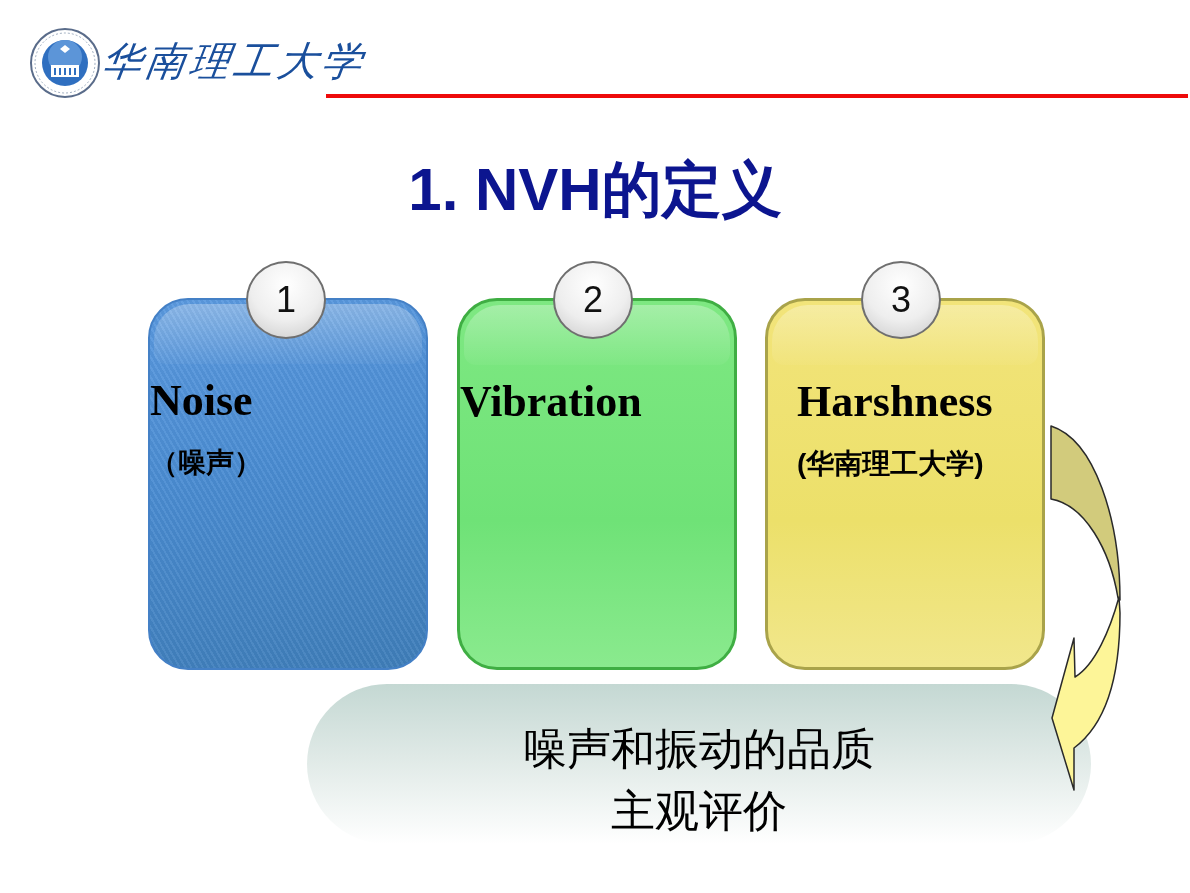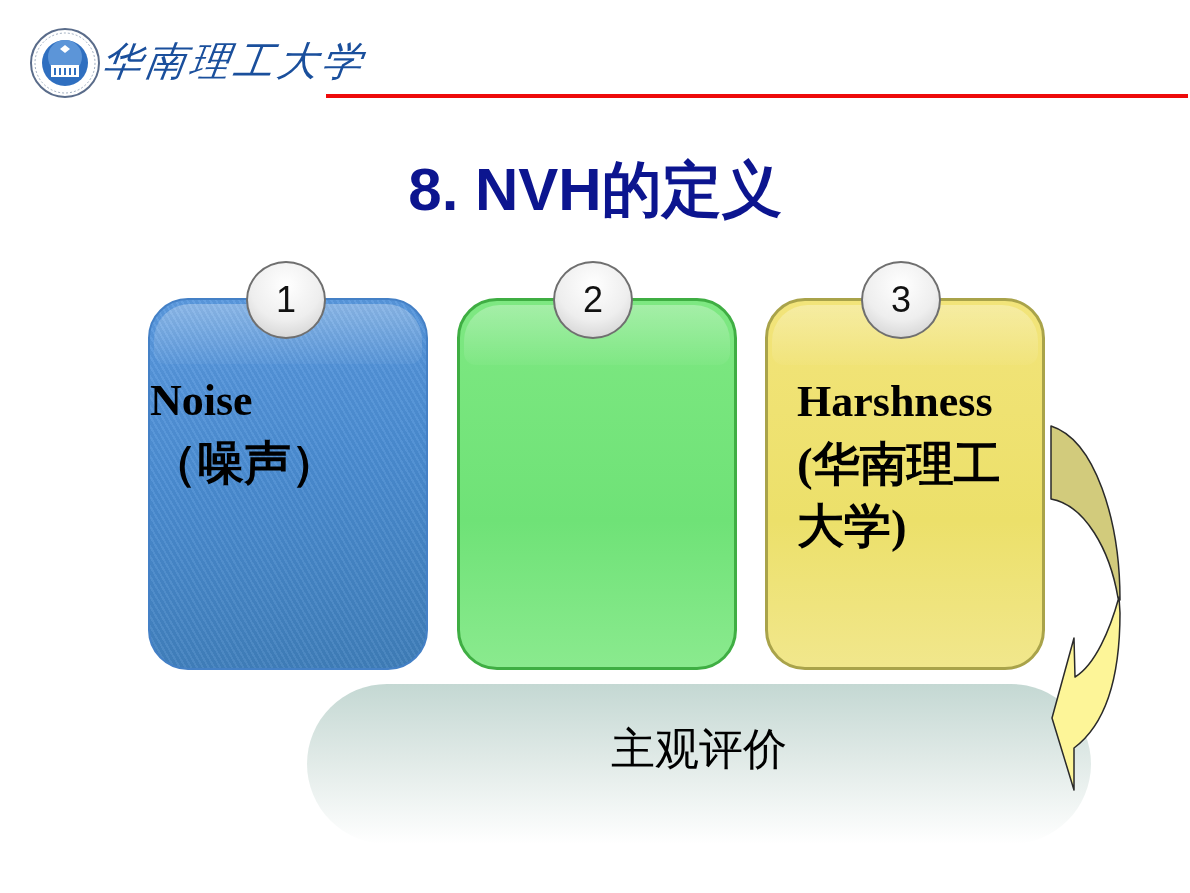--- a/index.html
+++ b/index.html
@@ -26,21 +26,21 @@
     .card.blue::after { content: ""; position: absolute; inset: 0;
                  background: repeating-linear-gradient(60deg, rgba(255,255,255,0.06) 0 2px, rgba(0,0,0,0.03) 2px 5px); }
     .card.green { left: 457px; background: linear-gradient(to bottom, #7ee882 0%, #6fe277 60%, #8aea8e 100%);
                   border: 3px solid #3fae43; }
     .card.yellow { left: 765px; background: linear-gradient(to bottom, #f2e47a 0%, #ece06a 60%, #f1e78c 100%);
                    border: 3px solid #a9a34a; }
 
     .card-text { position: absolute; left: 0; right: 0; top: 70px; text-align: left; z-index: 2;
                  font-family: "Liberation Serif", serif; font-weight: bold; color: #000;
                  font-size: 44px; line-height: 62px; }
-    .card-text .zh { font-family: Liberation Serif, serif; font-size: 47px; }
+    .card-text .zh { font-family: Liberation Sans, sans-serif; font-size: 28px; }
     .card.yellow .card-text { text-align: left; padding-left: 29px; padding-right: 6px; }
 
     .badge { position: absolute; top: 261px; width: 80px; height: 78px; border-radius: 50%;
              background: radial-gradient(circle at 50% 30%, #ffffff 0%, #eeeeee 55%, #c9c9c9 100%);
              border: 2px solid #6f6f6f; box-sizing: border-box; z-index: 5;
              display: flex; align-items: center; justify-content: center;
              font-family: "Liberation Sans", sans-serif; font-size: 36px; color: #111; }
 
     .pill { position: absolute; left: 307px; top: 684px; width: 784px; height: 160px; border-radius: 80px;
             background: linear-gradient(to bottom, #c4d8d3 0%, #dfe9e6 45%, #ffffff 100%); }
@@ -65,46 +65,48 @@
         <rect x="40" y="41" width="2" height="7"></rect>
         <rect x="45" y="41" width="2" height="7"></rect>
       </g>
     <path d="M31 22 L36 18 L41 22 L36 26 Z" fill="#ffffff"></path>
     <circle cx="36" cy="36" r="30" fill="none" stroke="#8899b0" stroke-width="0.8" stroke-dasharray="2 2"></circle>
   </svg>
 </div>
 <div class="logo-text">华南理工大学</div>
 <div class="rule"></div>
 
-<div class="title">8. NVH的定义</div>
+<div class="title">1. NVH的定义</div>
 
 <div class="card blue">
   <div class="card-text">
     <div>Noise</div>
     <div class="zh">（噪声）</div>
   </div>
 </div>
 <div class="badge" style="left:246px;">1</div>
 
 <div class="card green">
   <div class="card-text">
+    <div>Vibration</div>
   </div>
 </div>
 <div class="badge" style="left:553px;">2</div>
 
 <div class="card yellow">
   <div class="card-text">
     <div>Harshness</div>
     <div class="zh">(华南理工大学)</div>
   </div>
 </div>
 <div class="badge" style="left:861px;">3</div>
 
 <div class="pill">
   <div class="pill-text">
+    <div>噪声和振动的品质</div>
     <div>主观评价</div>
   </div>
 </div>
 
 <svg class="arrow" viewBox="0 0 1190 893">
 
   <path d="M1051 426 C1095 440 1120 520 1120 600 L1118 598 C1110 550 1085 505 1051 499 Z" fill="#d2cb7c" stroke="#2a2a2a" stroke-width="1.5" stroke-linejoin="round"></path>
 
   <path d="M1119 597 C1110 630 1095 665 1075 677 L1074 638 L1052 718 L1074 790 L1074 748 C1105 725 1120 680 1120 613 Z" fill="#fdf598" stroke="#2a2a2a" stroke-width="1.5" stroke-linejoin="round"></path>
 </svg>

